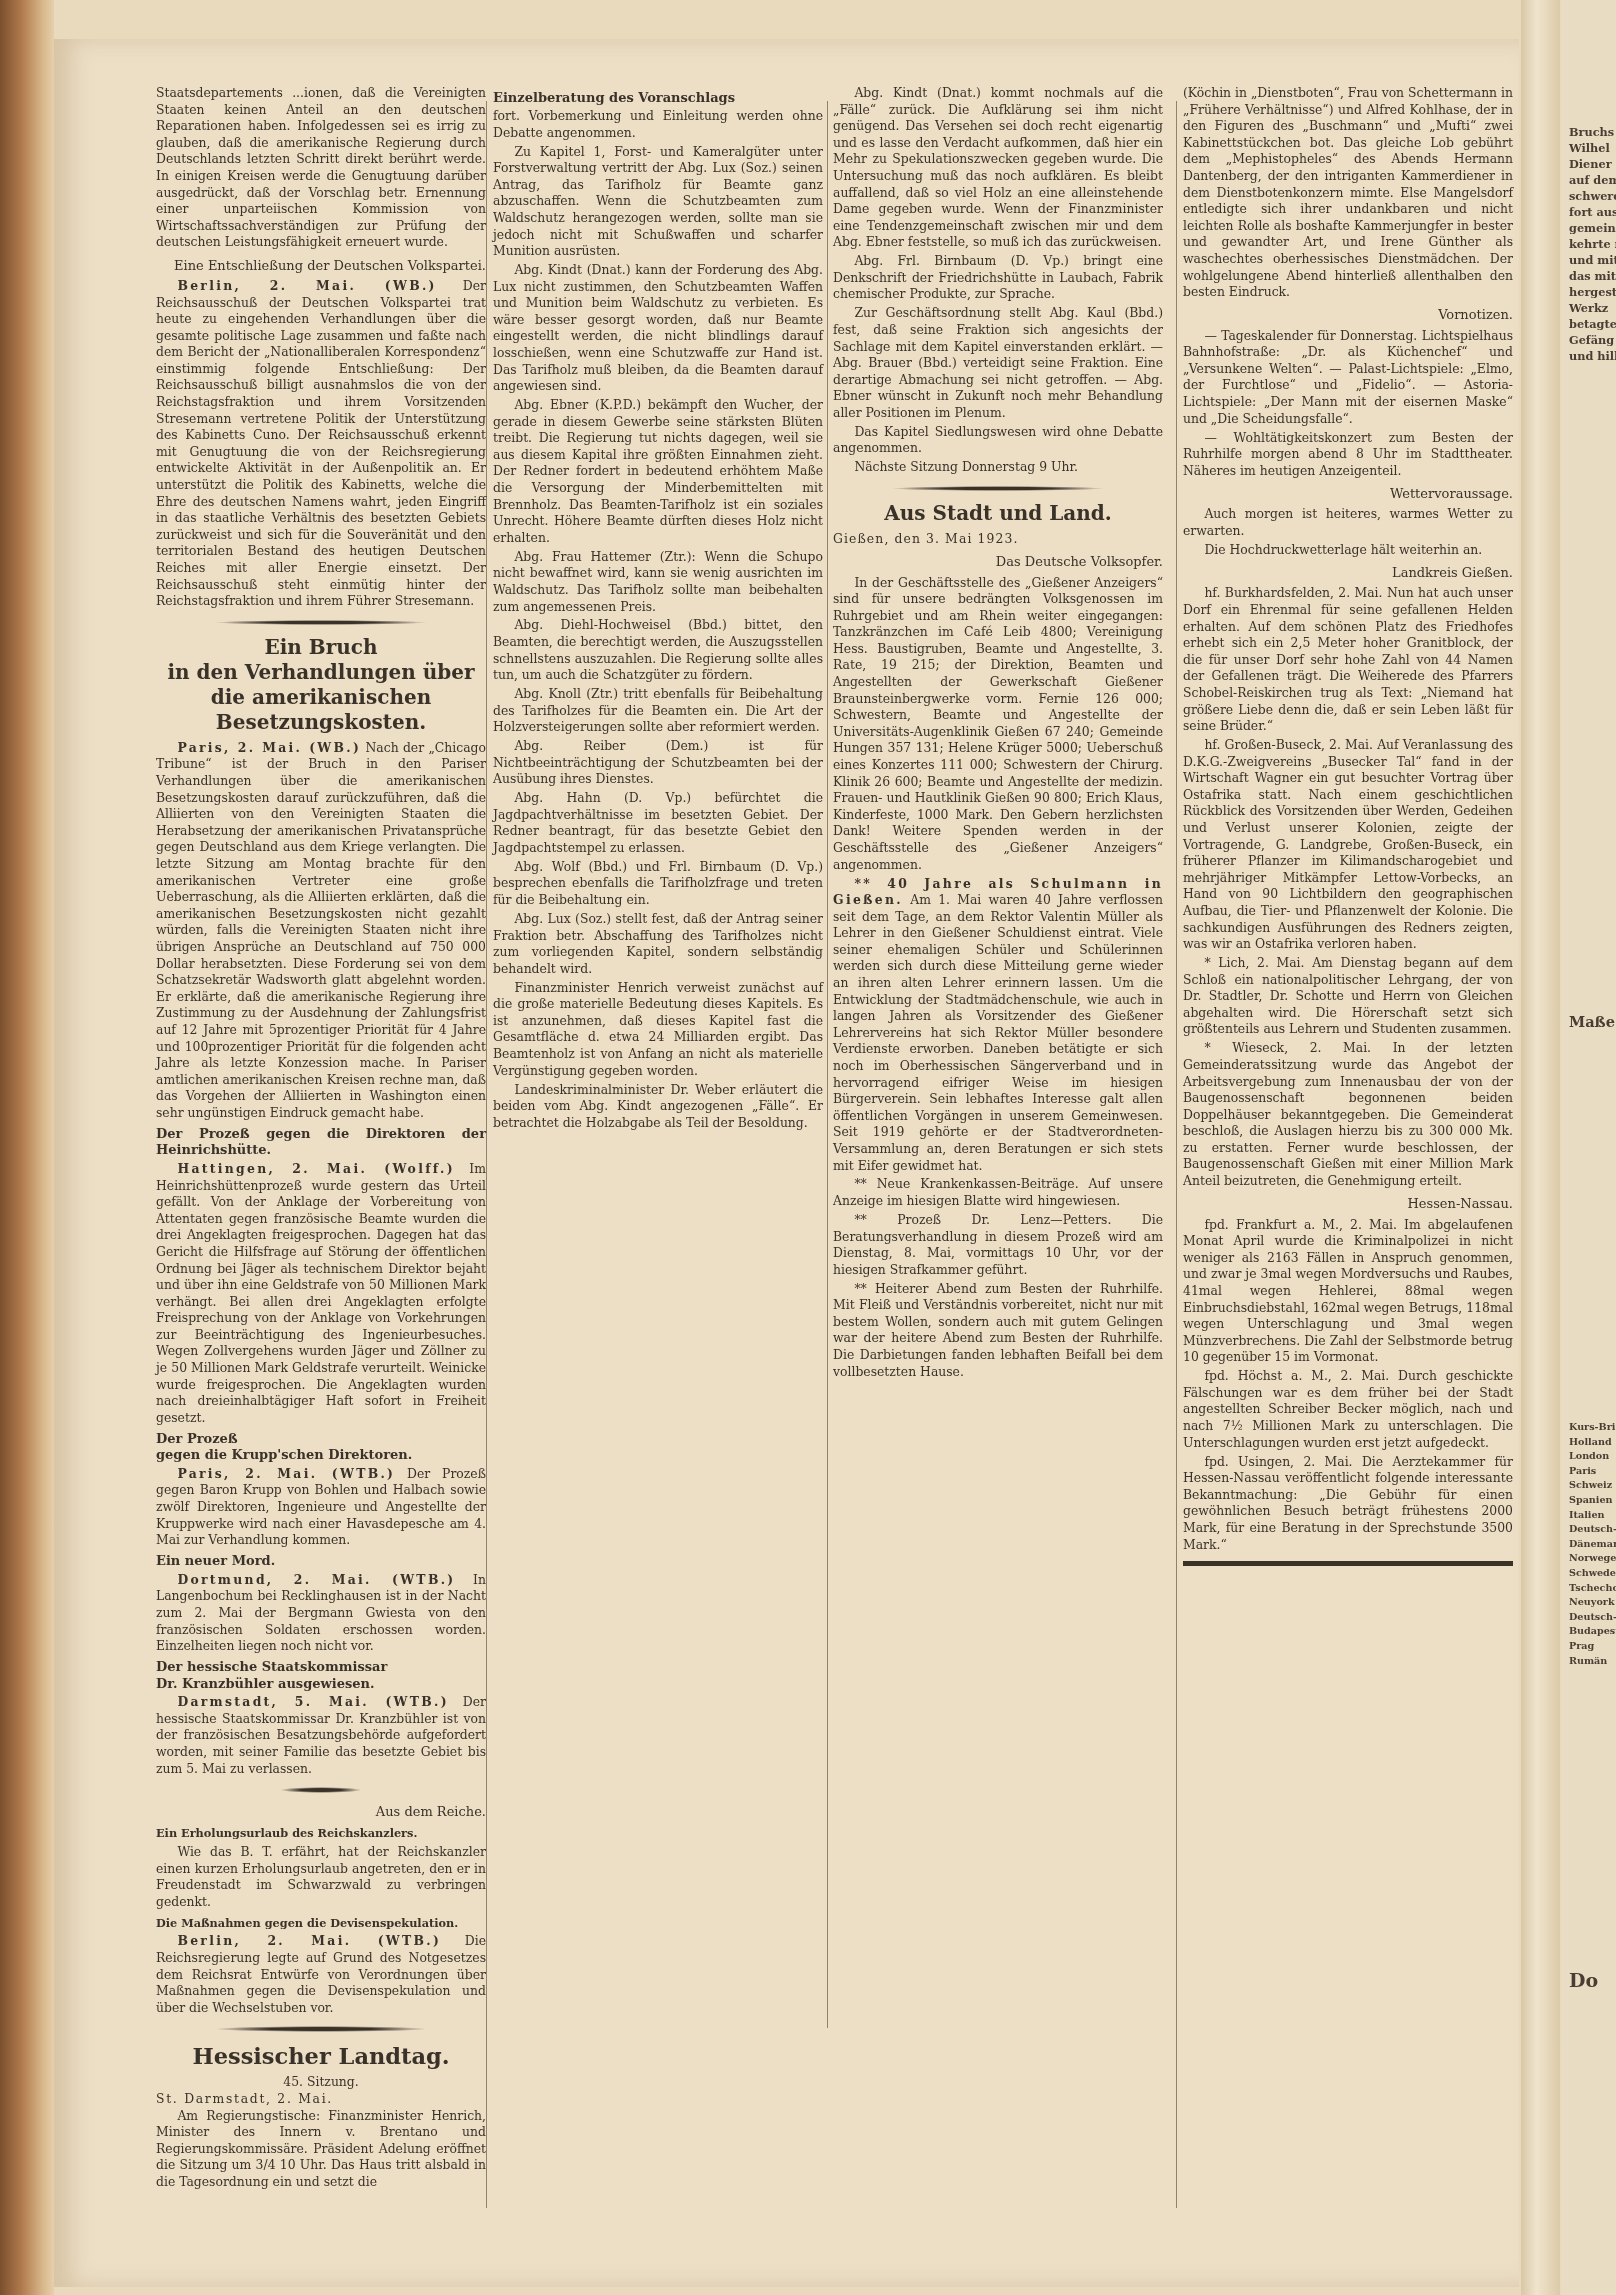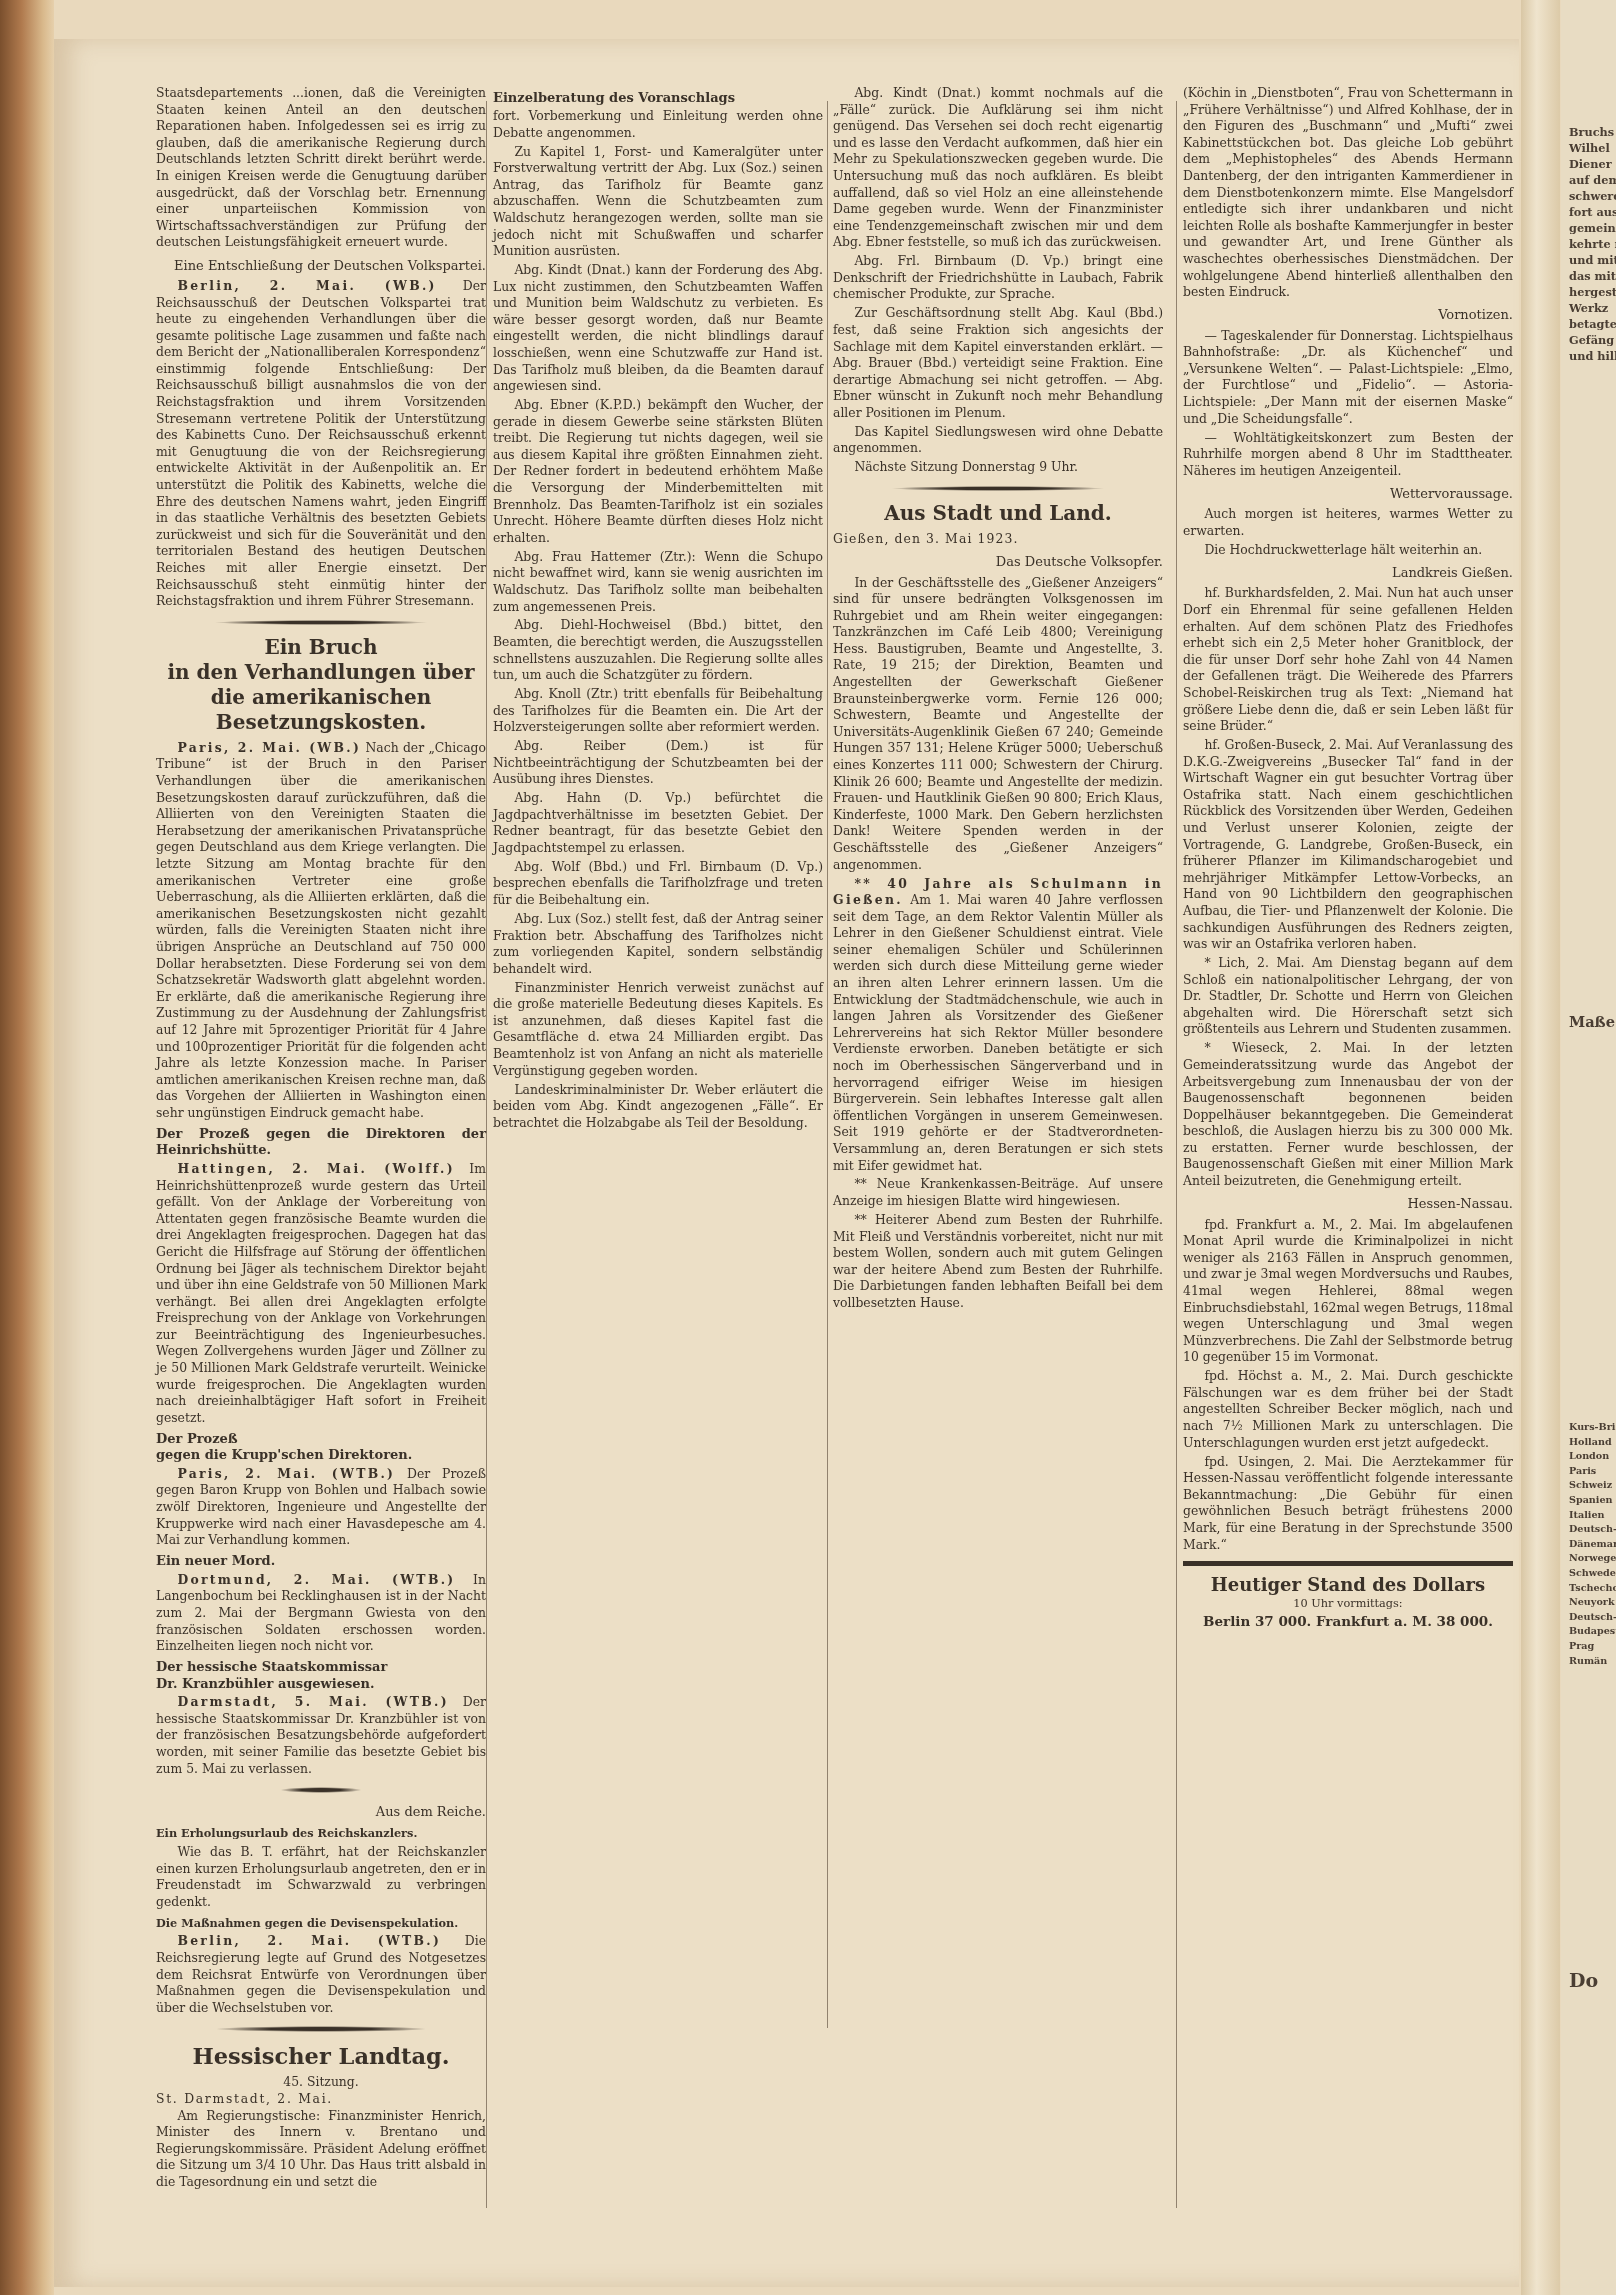--- a/index.html
+++ b/index.html
@@ -133,20 +133,21 @@
   <p>Zur Geschäftsordnung stellt Abg. Kaul (Bbd.) fest, daß seine Fraktion sich angesichts der Sachlage mit dem Kapitel einverstanden erklärt. — Abg. Brauer (Bbd.) verteidigt seine Fraktion. Eine derartige Abmachung sei nicht getroffen. — Abg. Ebner wünscht in Zukunft noch mehr Behandlung aller Positionen im Plenum.</p>
   <p>Das Kapitel Siedlungswesen wird ohne Debatte angenommen.</p>
   <p>Nächste Sitzung Donnerstag 9 Uhr.</p>
   <div class="ornament"></div>
   <div class="h-big">Aus Stadt und Land.</div>
   <div class="right" style="letter-spacing:1.1px">Gießen, den 3. Mai 1923.</div>
   <div class="h-mid">Das Deutsche Volksopfer.</div>
   <p>In der Geschäftsstelle des „Gießener Anzeigers“ sind für unsere bedrängten Volksgenossen im Ruhrgebiet und am Rhein weiter eingegangen: Tanzkränzchen im Café Leib 4800; Vereinigung Hess. Baustigruben, Beamte und Angestellte, 3. Rate, 19 215; der Direktion, Beamten und Angestellten der Gewerkschaft Gießener Braunsteinbergwerke vorm. Fernie 126 000; Schwestern, Beamte und Angestellte der Universitäts-Augenklinik Gießen 67 240; Gemeinde Hungen 357 131; Helene Krüger 5000; Ueberschuß eines Konzertes 111 000; Schwestern der Chirurg. Klinik 26 600; Beamte und Angestellte der medizin. Frauen- und Hautklinik Gießen 90 800; Erich Klaus, Kinderfeste, 1000 Mark. Den Gebern herzlichsten Dank! Weitere Spenden werden in der Geschäftsstelle des „Gießener Anzeigers“ angenommen.</p>
   <p><span class="spaced">** 40 Jahre als Schulmann in Gießen.</span> <span>Am 1. Mai waren 40 Jahre verflossen seit dem Tage, an dem Rektor Valentin Müller als Lehrer in den Gießener Schuldienst eintrat. Viele seiner ehemaligen Schüler und Schülerinnen werden sich durch diese Mitteilung gerne wieder an ihren alten Lehrer erinnern lassen. Um die Entwicklung der Stadtmädchenschule, wie auch in langen Jahren als Vorsitzender des Gießener Lehrervereins hat sich Rektor Müller besondere Verdienste erworben. Daneben betätigte er sich noch im Oberhessischen Sängerverband und in hervorragend eifriger Weise im hiesigen Bürgerverein. Sein lebhaftes Interesse galt allen öffentlichen Vorgängen in unserem Gemeinwesen. Seit 1919 gehörte er der Stadtverordneten-Versammlung an, deren Beratungen er sich stets mit Eifer gewidmet hat.</span></p>
   <p>** Neue Krankenkassen-Beiträge. Auf unsere Anzeige im hiesigen Blatte wird hingewiesen.</p>
+  <p>** Prozeß Dr. Lenz—Petters. Die Beratungsverhandlung in diesem Prozeß wird am Dienstag, 8. Mai, vormittags 10 Uhr, vor der hiesigen Strafkammer geführt.</p>
   <p>** Heiterer Abend zum Besten der Ruhrhilfe. Mit Fleiß und Verständnis vorbereitet, nicht nur mit bestem Wollen, sondern auch mit gutem Gelingen war der heitere Abend zum Besten der Ruhrhilfe. Die Darbietungen fanden lebhaften Beifall bei dem vollbesetzten Hause.</p>
 </div>
 
 <div class="col c4">
   <p style="text-indent:0">(Köchin in „Dienstboten“, Frau von Schettermann in „Frühere Verhältnisse“) und Alfred Kohlhase, der in den Figuren des „Buschmann“ und „Mufti“ zwei Kabinettstückchen bot. Das gleiche Lob gebührt dem „Mephistopheles“ des Abends Hermann Dantenberg, der den intriganten Kammerdiener in dem Dienstbotenkonzern mimte. Else Mangelsdorf entledigte sich ihrer undankbaren und nicht leichten Rolle als boshafte Kammerjungfer in bester und gewandter Art, und Irene Günther als waschechtes oberhessisches Dienstmädchen. Der wohlgelungene Abend hinterließ allenthalben den besten Eindruck.</p>
   <div class="h-mid">Vornotizen.</div>
   <p>— Tageskalender für Donnerstag. Lichtspielhaus Bahnhofstraße: „Dr. als Küchenchef“ und „Versunkene Welten“. — Palast-Lichtspiele: „Elmo, der Furchtlose“ und „Fidelio“. — Astoria-Lichtspiele: „Der Mann mit der eisernen Maske“ und „Die Scheidungsfalle“.</p>
   <p>— Wohltätigkeitskonzert zum Besten der Ruhrhilfe morgen abend 8 Uhr im Stadttheater. Näheres im heutigen Anzeigenteil.</p>
   <div class="h-mid">Wettervoraussage.</div>
   <p>Auch morgen ist heiteres, warmes Wetter zu erwarten.</p>
@@ -154,25 +155,20 @@
   <div class="h-mid">Landkreis Gießen.</div>
   <p>hf. Burkhardsfelden, 2. Mai. Nun hat auch unser Dorf ein Ehrenmal für seine gefallenen Helden erhalten. Auf dem schönen Platz des Friedhofes erhebt sich ein 2,5 Meter hoher Granitblock, der die für unser Dorf sehr hohe Zahl von 44 Namen der Gefallenen trägt. Die Weiherede des Pfarrers Schobel-Reiskirchen trug als Text: „Niemand hat größere Liebe denn die, daß er sein Leben läßt für seine Brüder.“</p>
   <p>hf. Großen-Buseck, 2. Mai. Auf Veranlassung des D.K.G.-Zweigvereins „Busecker Tal“ fand in der Wirtschaft Wagner ein gut besuchter Vortrag über Ostafrika statt. Nach einem geschichtlichen Rückblick des Vorsitzenden über Werden, Gedeihen und Verlust unserer Kolonien, zeigte der Vortragende, G. Landgrebe, Großen-Buseck, ein früherer Pflanzer im Kilimandscharogebiet und mehrjähriger Mitkämpfer Lettow-Vorbecks, an Hand von 90 Lichtbildern den geographischen Aufbau, die Tier- und Pflanzenwelt der Kolonie. Die sachkundigen Ausführungen des Redners zeigten, was wir an Ostafrika verloren haben.</p>
   <p>* Lich, 2. Mai. Am Dienstag begann auf dem Schloß ein nationalpolitischer Lehrgang, der von Dr. Stadtler, Dr. Schotte und Herrn von Gleichen abgehalten wird. Die Hörerschaft setzt sich größtenteils aus Lehrern und Studenten zusammen.</p>
   <p>* Wieseck, 2. Mai. In der letzten Gemeinderatssitzung wurde das Angebot der Arbeitsvergebung zum Innenausbau der von der Baugenossenschaft begonnenen beiden Doppelhäuser bekanntgegeben. Die Gemeinderat beschloß, die Auslagen hierzu bis zu 300 000 Mk. zu erstatten. Ferner wurde beschlossen, der Baugenossenschaft Gießen mit einer Million Mark Anteil beizutreten, die Genehmigung erteilt.</p>
   <div class="h-mid">Hessen-Nassau.</div>
   <p>fpd. Frankfurt a. M., 2. Mai. Im abgelaufenen Monat April wurde die Kriminalpolizei in nicht weniger als 2163 Fällen in Anspruch genommen, und zwar je 3mal wegen Mordversuchs und Raubes, 41mal wegen Hehlerei, 88mal wegen Einbruchsdiebstahl, 162mal wegen Betrugs, 118mal wegen Unterschlagung und 3mal wegen Münzverbrechens. Die Zahl der Selbstmorde betrug 10 gegenüber 15 im Vormonat.</p>
   <p>fpd. Höchst a. M., 2. Mai. Durch geschickte Fälschungen war es dem früher bei der Stadt angestellten Schreiber Becker möglich, nach und nach 7½ Millionen Mark zu unterschlagen. Die Unterschlagungen wurden erst jetzt aufgedeckt.</p>
   <p>fpd. Usingen, 2. Mai. Die Aerztekammer für Hessen-Nassau veröffentlicht folgende interessante Bekanntmachung: „Die Gebühr für einen gewöhnlichen Besuch beträgt frühestens 2000 Mark, für eine Beratung in der Sprechstunde 3500 Mark.“</p>
   <div class="thick-rule"></div>
-  <div class="dollar-box">
-    <div class="dollar-title">Heutiger Stand des Dollars</div>
-    <div class="dollar-sub">10 Uhr vormittags:</div>
-    <div class="dollar-rates">Berlin 37 000.   Frankfurt a. M. 38 000.</div>
-  </div>
 </div>
 
 <div class="gutter"></div>
 
 <div class="next-page">
   <div class="np-block" style="top:124px">
     <div class="np-text">Bruchs N</div>
     <div class="np-text">Wilhel</div>
     <div class="np-text">Diener</div>
     <div class="np-text">auf dem</div>

